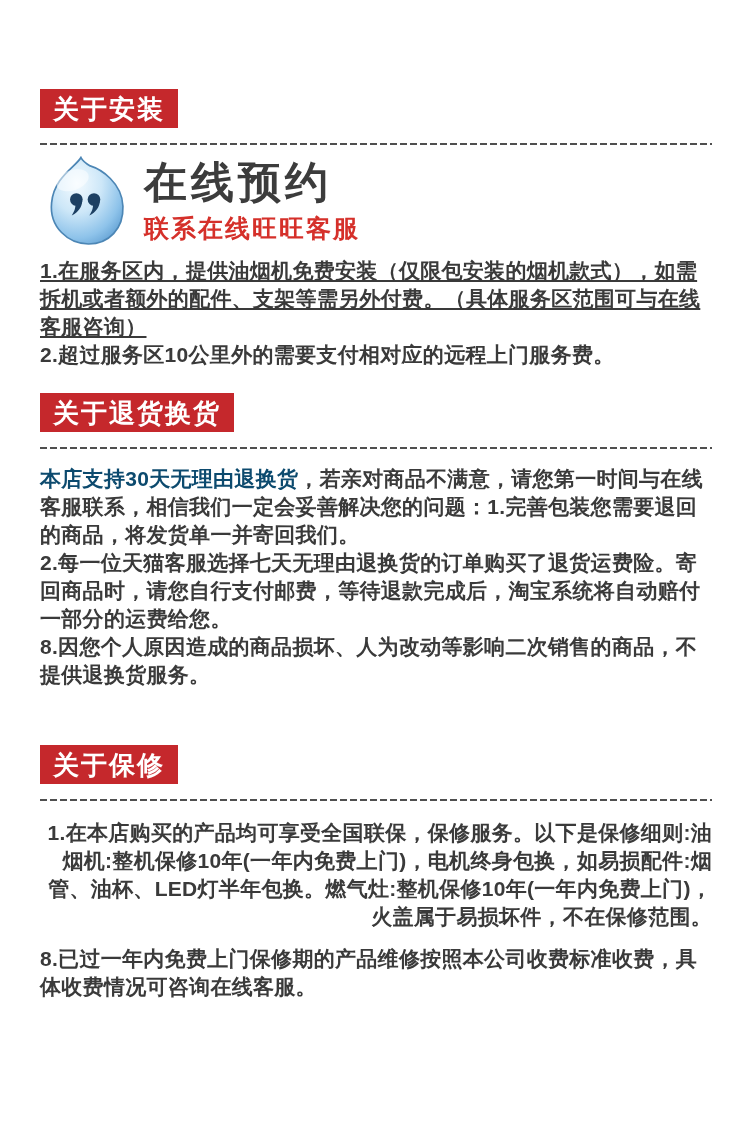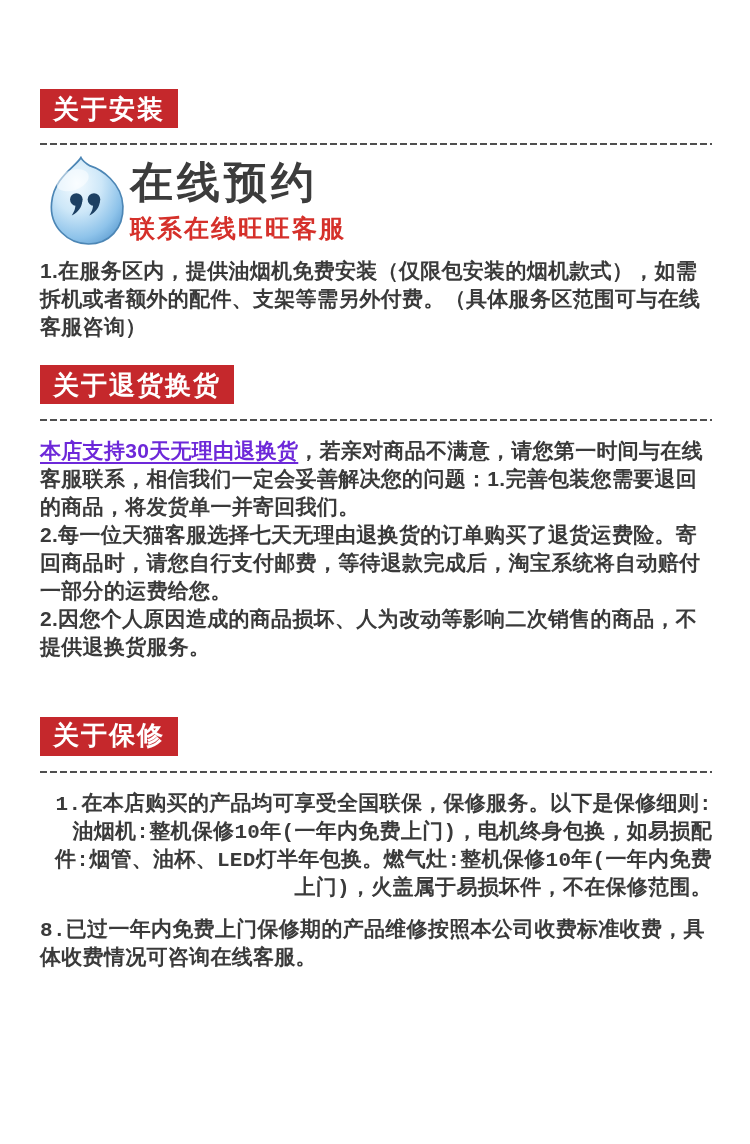--- a/index.html
+++ b/index.html
@@ -26,21 +26,21 @@
     letter-spacing:2px;
   }
   .dash {
     height:2px;
     margin-top:15px;
     background:repeating-linear-gradient(90deg,#4f4f4f 0 7px, transparent 7px 10px);
   }
   .reserve {
     display:flex;
     align-items:center;
-    gap:0;
+    gap:14px;
     margin:10px 0 4px 2px;
     cursor:pointer;
   }
   .ww { width:88px; height:94px; flex:0 0 auto; }
   .reserve-title {
     font-size:43px;
     letter-spacing:4px;
     color:#3c3c3c;
     line-height:1.1;
   }
@@ -52,32 +52,31 @@
     text-align:right;
   }
   .body {
     font-size:21px;
     line-height:28px;
     margin:0;
     letter-spacing:0.3px;
     text-align:left;
   }
   .red-u {
-    color:#6d28d9;
-    text-decoration:underline;
+    color:#0c4a6e;
     text-decoration-thickness:2px;
     text-underline-offset:4px;
   }
-  .mt8  { margin-top:8px; }
+  .mt8  { margin-top:8px;text-decoration:underline; }
   .mt14 { margin-top:14px; }
   .mt16 { margin-top:16px; }
   .mt18 { margin-top:18px;text-align:right; }
   .mt38 { margin-top:38px; }
   .sec-returns  { margin-top:24px; }
-  .sec-warranty { margin-top:56px;font-family:Liberation Mono, monospace; }
+  .sec-warranty { margin-top:56px; }
 </style>
 </head>
 <body>
 
 <div class="page">
 
   <section>
     <div class="badge">关于安装</div>
     <div class="dash"></div>
 
@@ -105,30 +104,31 @@
           </g>
         </g>
       </svg>
       <div>
         <div class="reserve-title">在线预约</div>
         <div class="reserve-sub">联系在线旺旺客服</div>
       </div>
     </div>
 
     <p class="body mt8">1.在服务区内，提供油烟机免费安装（仅限包安装的烟机款式），如需拆机或者额外的配件、支架等需另外付费。（具体服务区范围可与在线客服咨询）</p>
+    <p class="body">2.超过服务区10公里外的需要支付相对应的远程上门服务费。</p>
   </section>
 
   <section class="sec-returns">
     <div class="badge">关于退货换货</div>
     <div class="dash"></div>
 
     <p class="body mt16"><span class="red-u">本店支持30天无理由退换货</span><span>，若亲对商品不满意，请您第一时间与在线客服联系，相信我们一定会妥善解决您的问题：1.完善包装您需要退回的商品，将发货单一并寄回我们。</span></p>
     <p class="body">2.每一位天猫客服选择七天无理由退换货的订单购买了退货运费险。寄回商品时，请您自行支付邮费，等待退款完成后，淘宝系统将自动赔付一部分的运费给您。</p>
 
-    <p class="body">2.因您个人原因造成的商品损坏、人为改动等影响二次销售的商品，不提供退换货服务。</p>
+    <p class="body">8.因您个人原因造成的商品损坏、人为改动等影响二次销售的商品，不提供退换货服务。</p>
   </section>
 
   <section class="sec-warranty">
     <div class="badge">关于保修</div>
     <div class="dash"></div>
 
     <p class="body mt18">1.在本店购买的产品均可享受全国联保，保修服务。以下是保修细则:油烟机:整机保修10年(一年内免费上门)，电机终身包换，如易损配件:烟管、油杯、LED灯半年包换。燃气灶:整机保修10年(一年内免费上门)，火盖属于易损坏件，不在保修范围。</p>
     <p class="body mt14">8.已过一年内免费上门保修期的产品维修按照本公司收费标准收费，具体收费情况可咨询在线客服。</p>
     
   </section>

